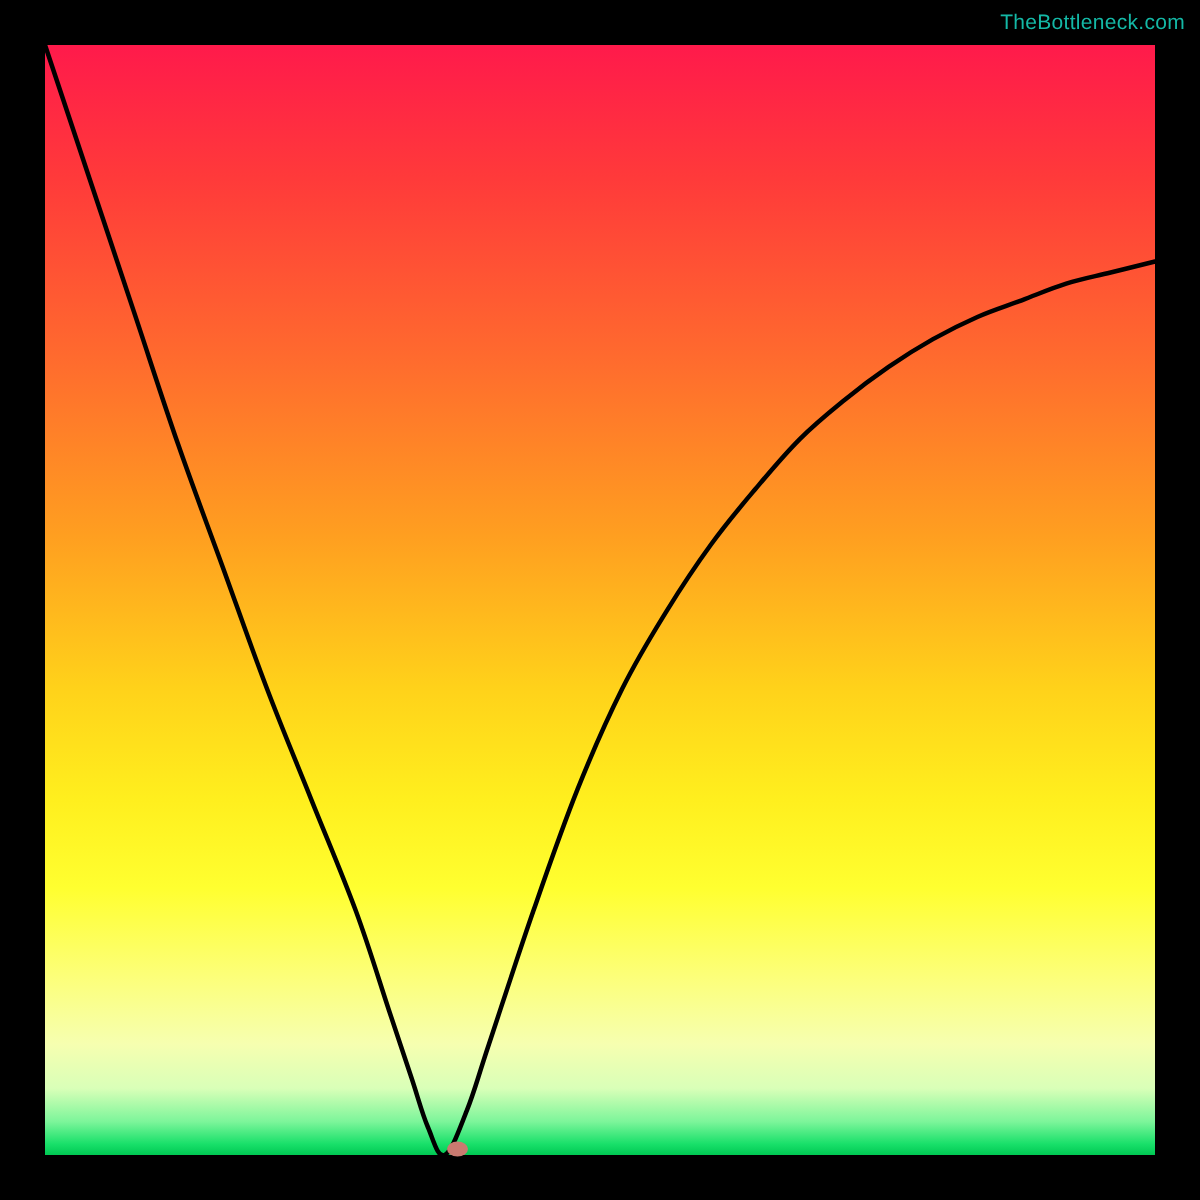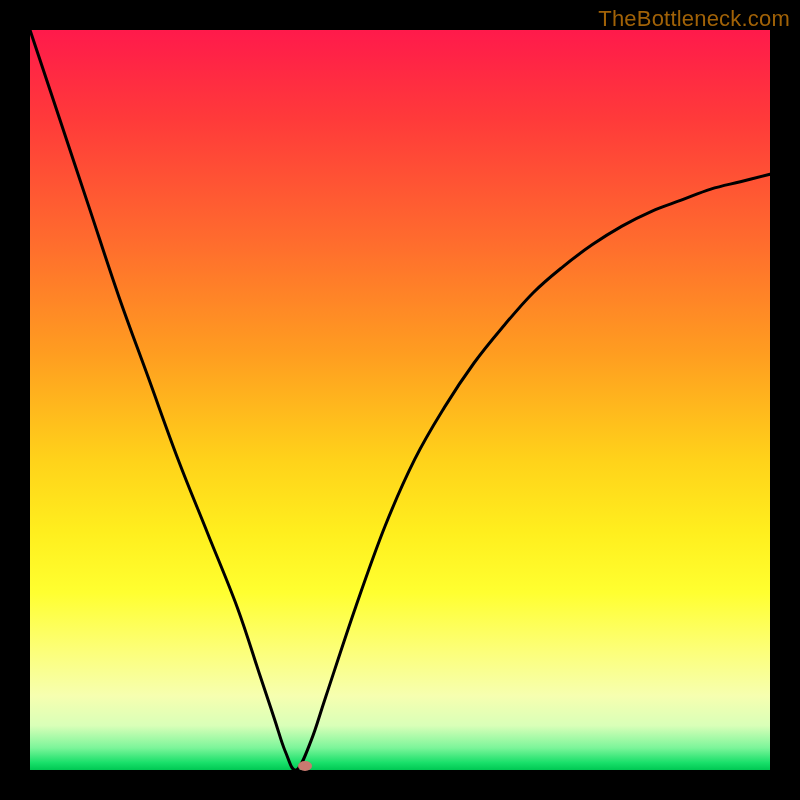--- a/index.html
+++ b/index.html
@@ -37,22 +37,22 @@
       #d9ffb8 94%,
       #7cf59a 97%,
       #19e06a 99%,
       #00c853 100%
     );
   }
   .watermark {
     position: absolute;
     top: 6px;
     right: 10px;
-    color: #a16207;
-    font-size: 22px;
+    color: #14b8a6;
+    font-size: 14px;
     letter-spacing: 0.2px;
     font-weight: 400;
     user-select: none;
   }
   svg.curve {
     position: absolute;
     left: 0;
     top: 0;
     width: 740px;
     height: 740px;

